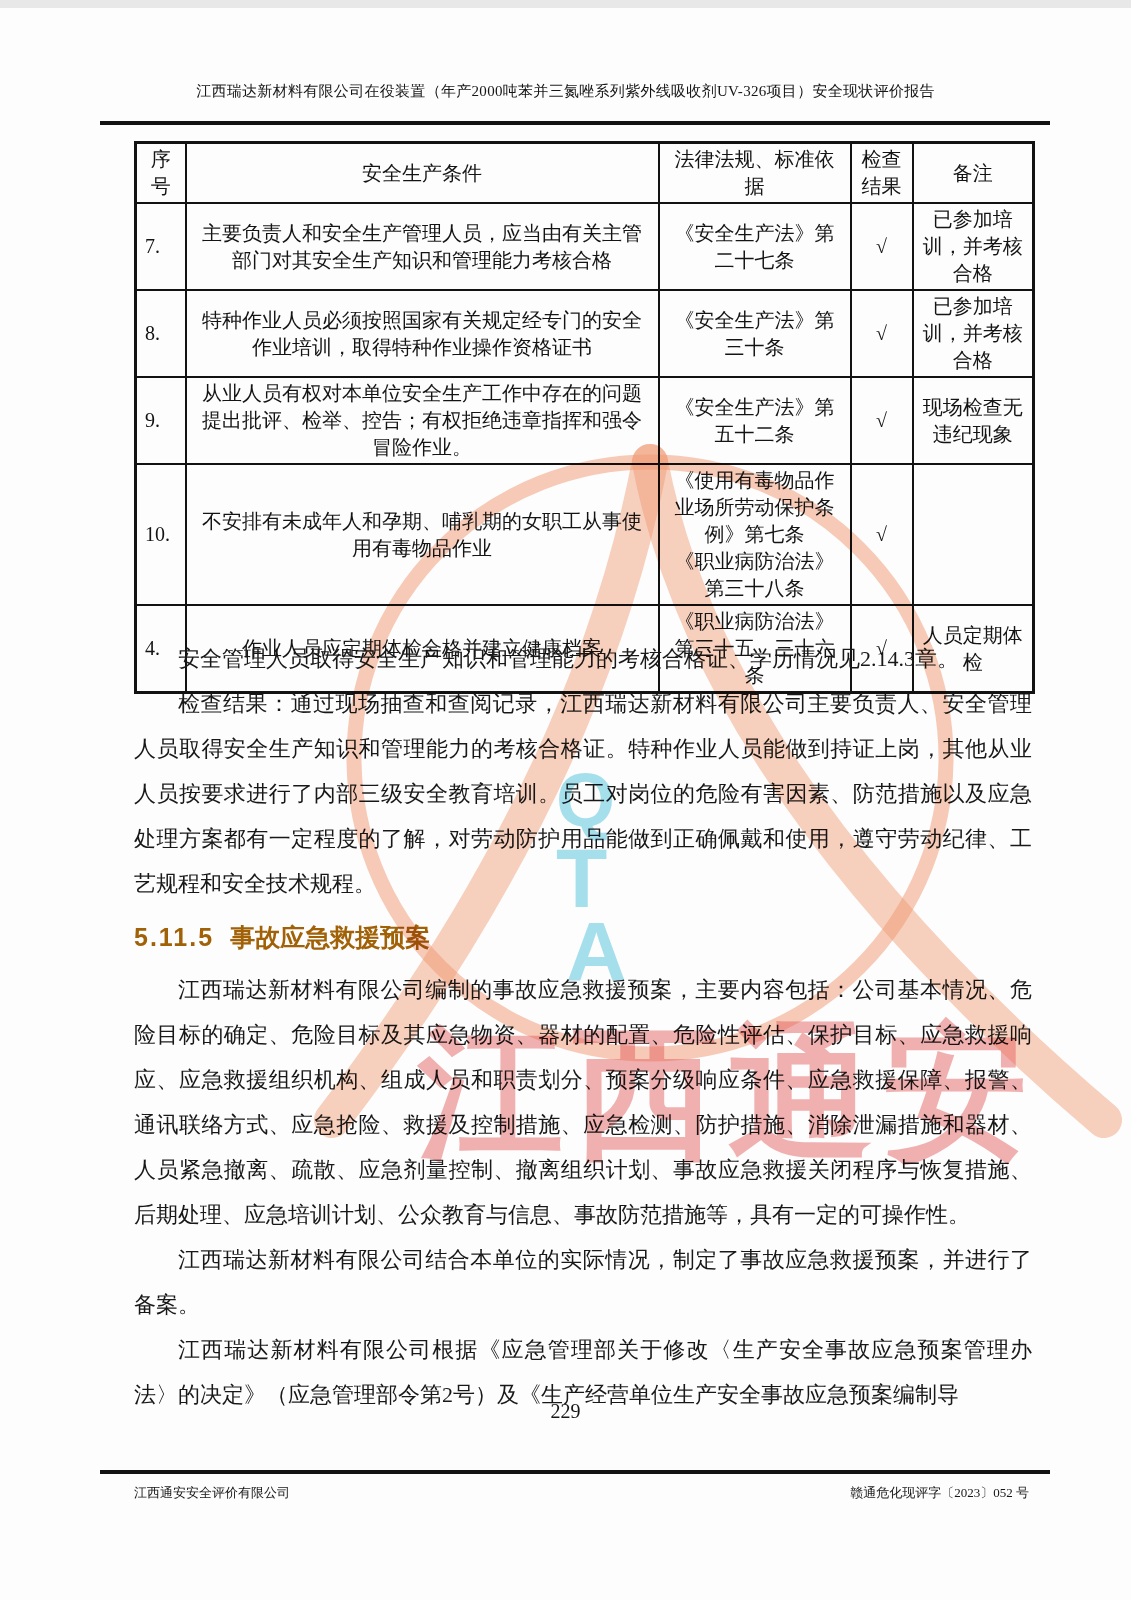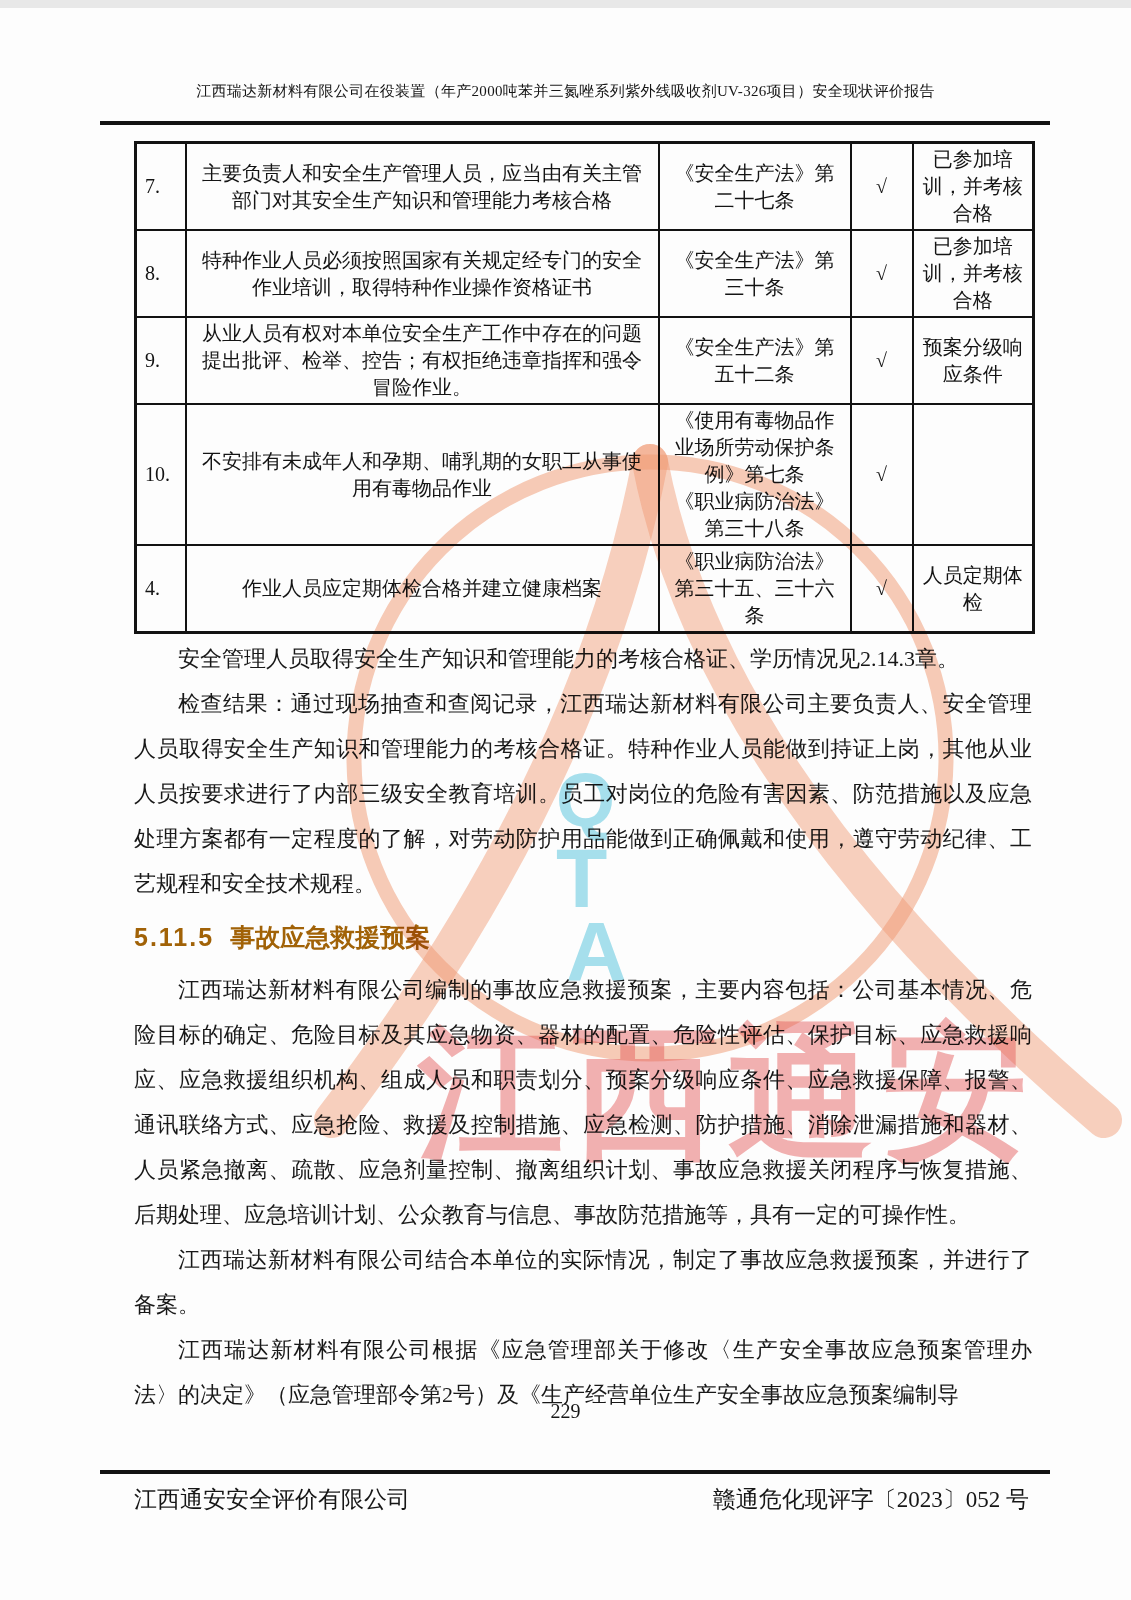--- a/index.html
+++ b/index.html
@@ -75,21 +75,21 @@
     position: absolute; top: 1392px; left: 0; right: 0;
     text-align: center; font-size: 20px; color: #161616;
   }
   .footer-rule {
     position: absolute; top: 1462px; left: 100px; width: 950px; height: 4px;
     background: #121212;
   }
   .doc-footer-text {
     position: absolute; top: 1476px; left: 134px; right: 102px;
     display: flex; justify-content: space-between;
-    font-size: 23px; color: #161616;
+    font-size: 13px; color: #161616;
   }
 
   
   .watermark {
     position: absolute; inset: 0;
     pointer-events: none;
     mix-blend-mode: multiply;
     z-index: 5;
   }
   .wm-logo { position: absolute; left: 280px; top: 418px; }
@@ -119,40 +119,47 @@
 
   <table class="conditions">
     <colgroup>
       <col class="col-no">
         <col class="col-cond">
         <col class="col-basis">
         <col class="col-result">
         <col class="col-note">
     </colgroup>
     <tbody>
+      <tr class="r-head">
+        <th>序号</th>
+        <th>安全生产条件</th>
+        <th>法律法规、标准依据</th>
+        <th>检查结果</th>
+        <th>备注</th>
+      </tr>
       <tr class="r-row7">
         <td class="cell-no">7.</td>
         <td>主要负责人和安全生产管理人员，应当由有关主管部门对其安全生产知识和管理能力考核合格</td>
         <td class="cell-basis">《安全生产法》第二十七条</td>
         <td>√</td>
         <td>已参加培训，并考核合格</td>
       </tr>
       <tr class="r-row8">
         <td class="cell-no">8.</td>
         <td>特种作业人员必须按照国家有关规定经专门的安全作业培训，取得特种作业操作资格证书</td>
         <td class="cell-basis">《安全生产法》第三十条</td>
         <td>√</td>
         <td>已参加培训，并考核合格</td>
       </tr>
       <tr class="r-row9">
         <td class="cell-no">9.</td>
         <td>从业人员有权对本单位安全生产工作中存在的问题提出批评、检举、控告；有权拒绝违章指挥和强令冒险作业。</td>
         <td class="cell-basis">《安全生产法》第五十二条</td>
         <td>√</td>
-        <td>预案分级响应条件</td>
+        <td>现场检查无违纪现象</td>
       </tr>
       <tr class="r-row10">
         <td class="cell-no">10.</td>
         <td>不安排有未成年人和孕期、哺乳期的女职工从事使用有毒物品作业</td>
         <td class="cell-basis">《使用有毒物品作业场所劳动保护条例》第七条
 《职业病防治法》第三十八条</td>
         <td>√</td>
         <td></td>
       </tr>
       <tr class="r-row11">

